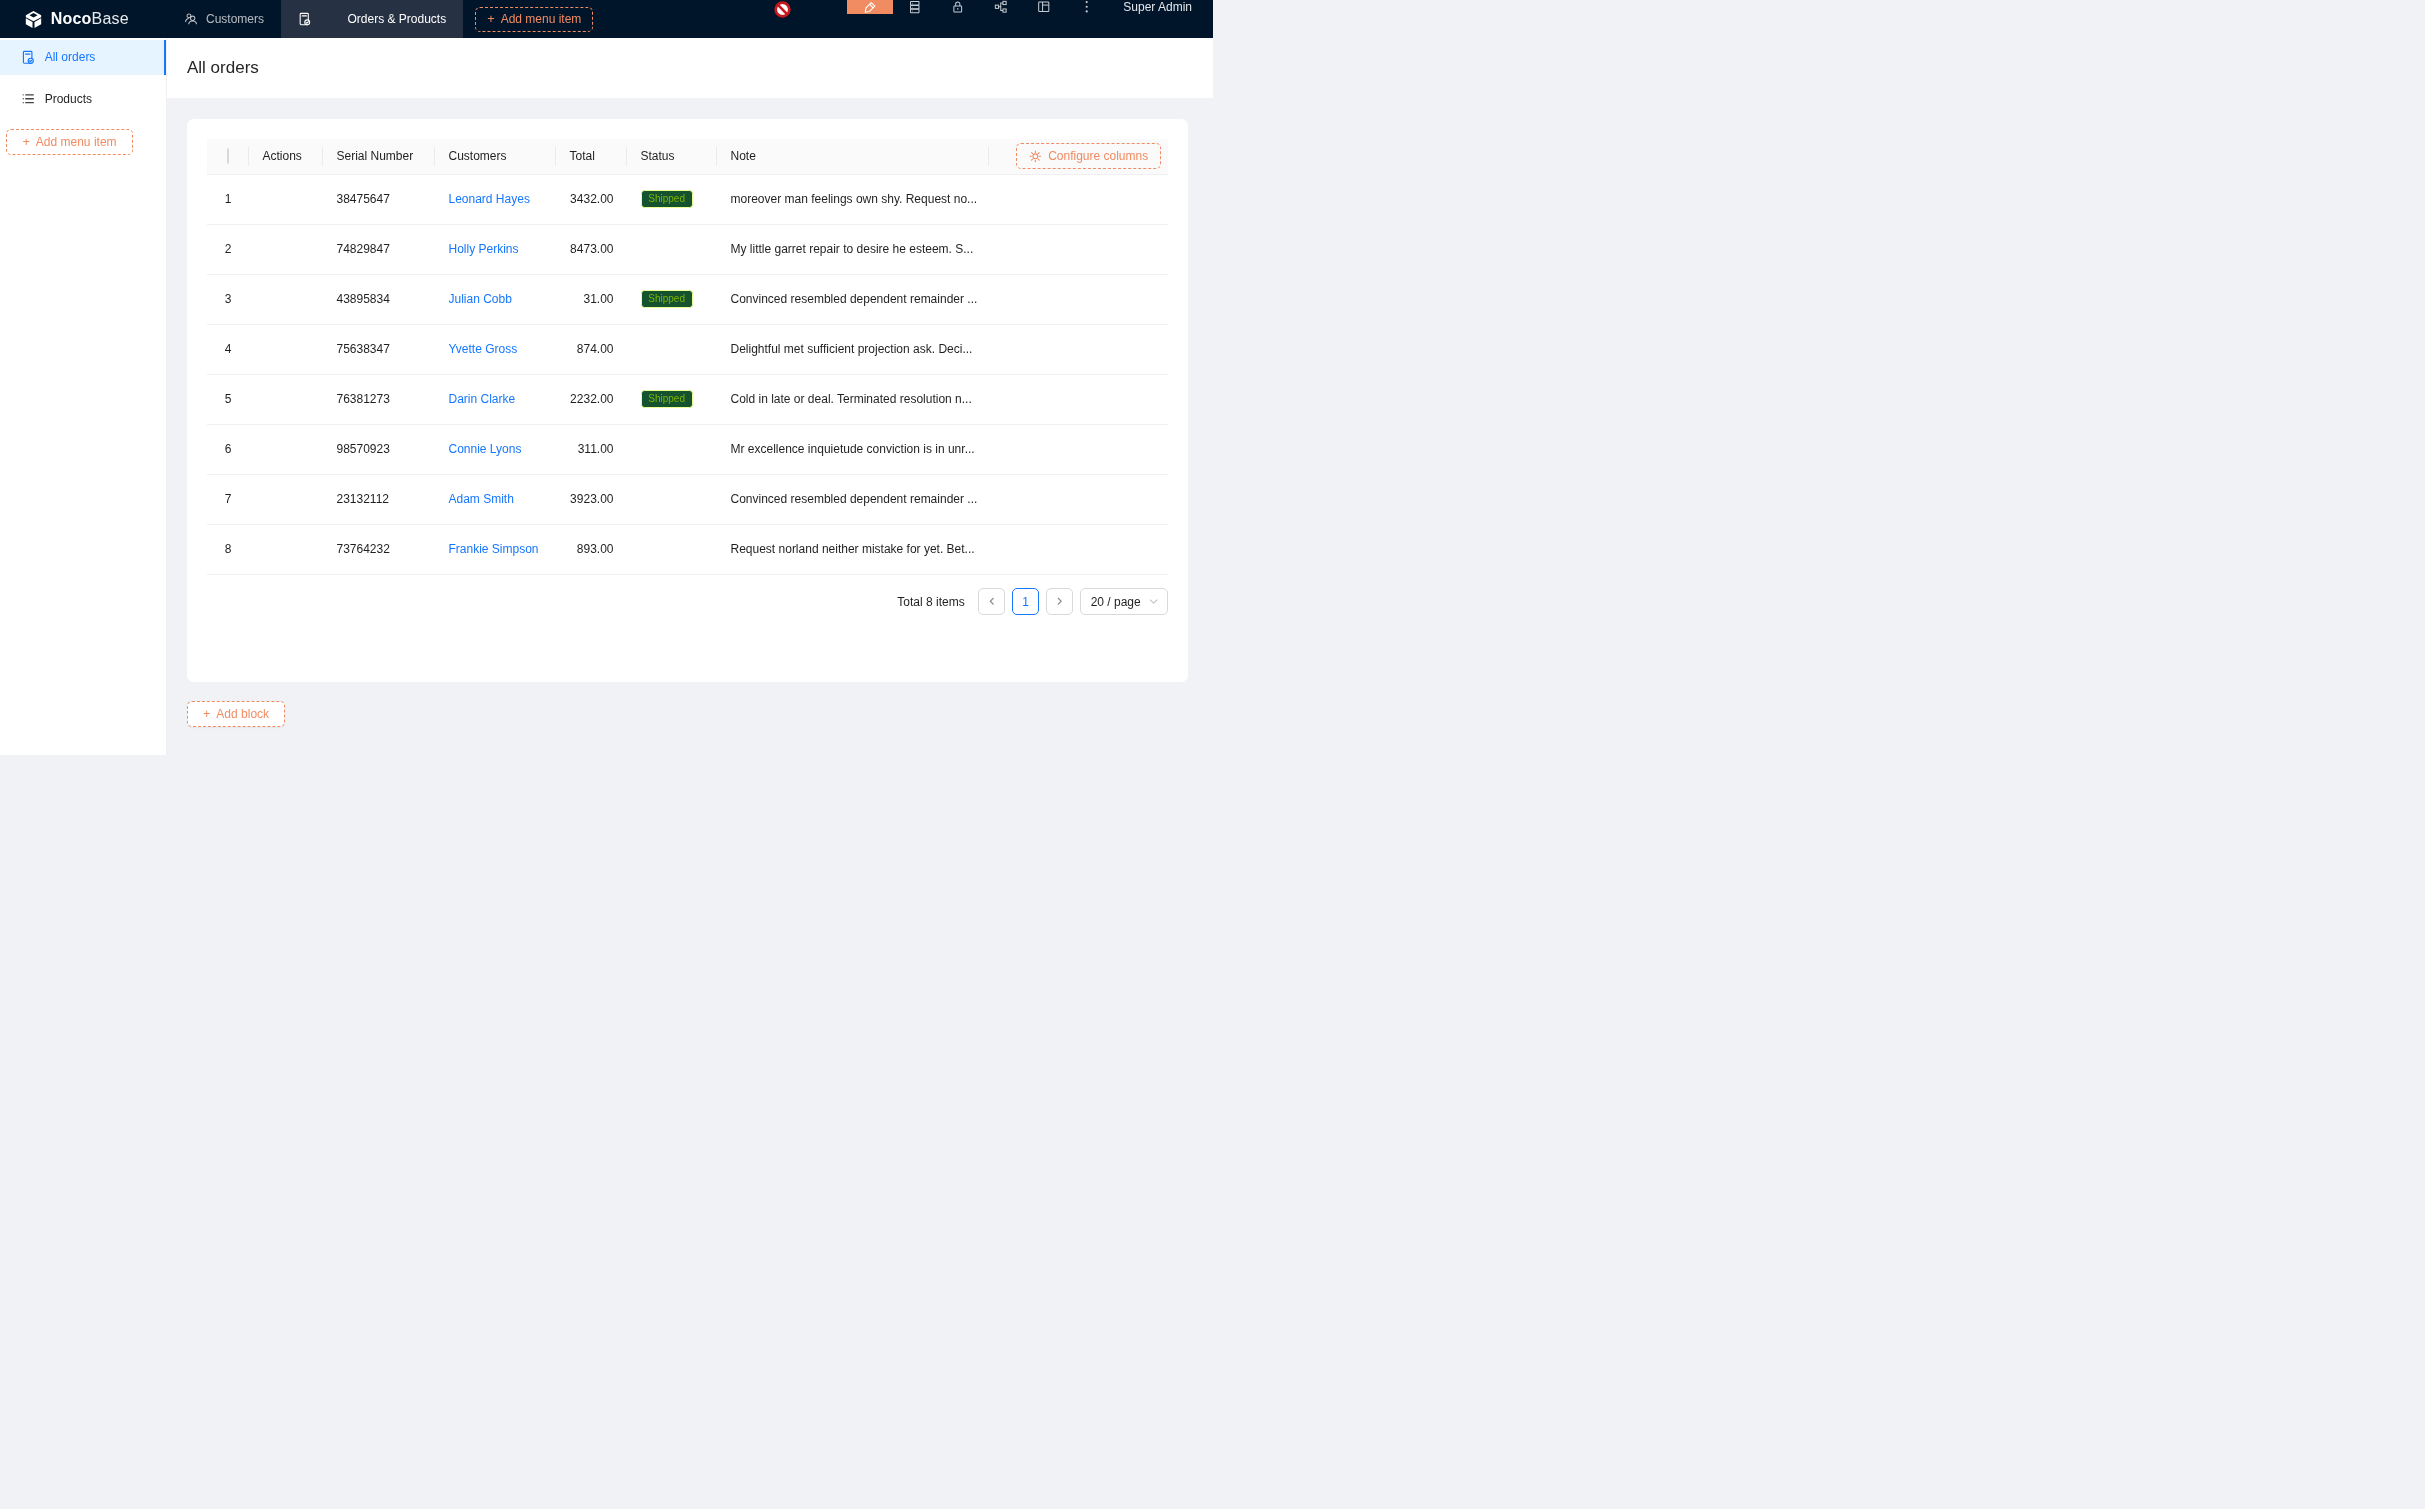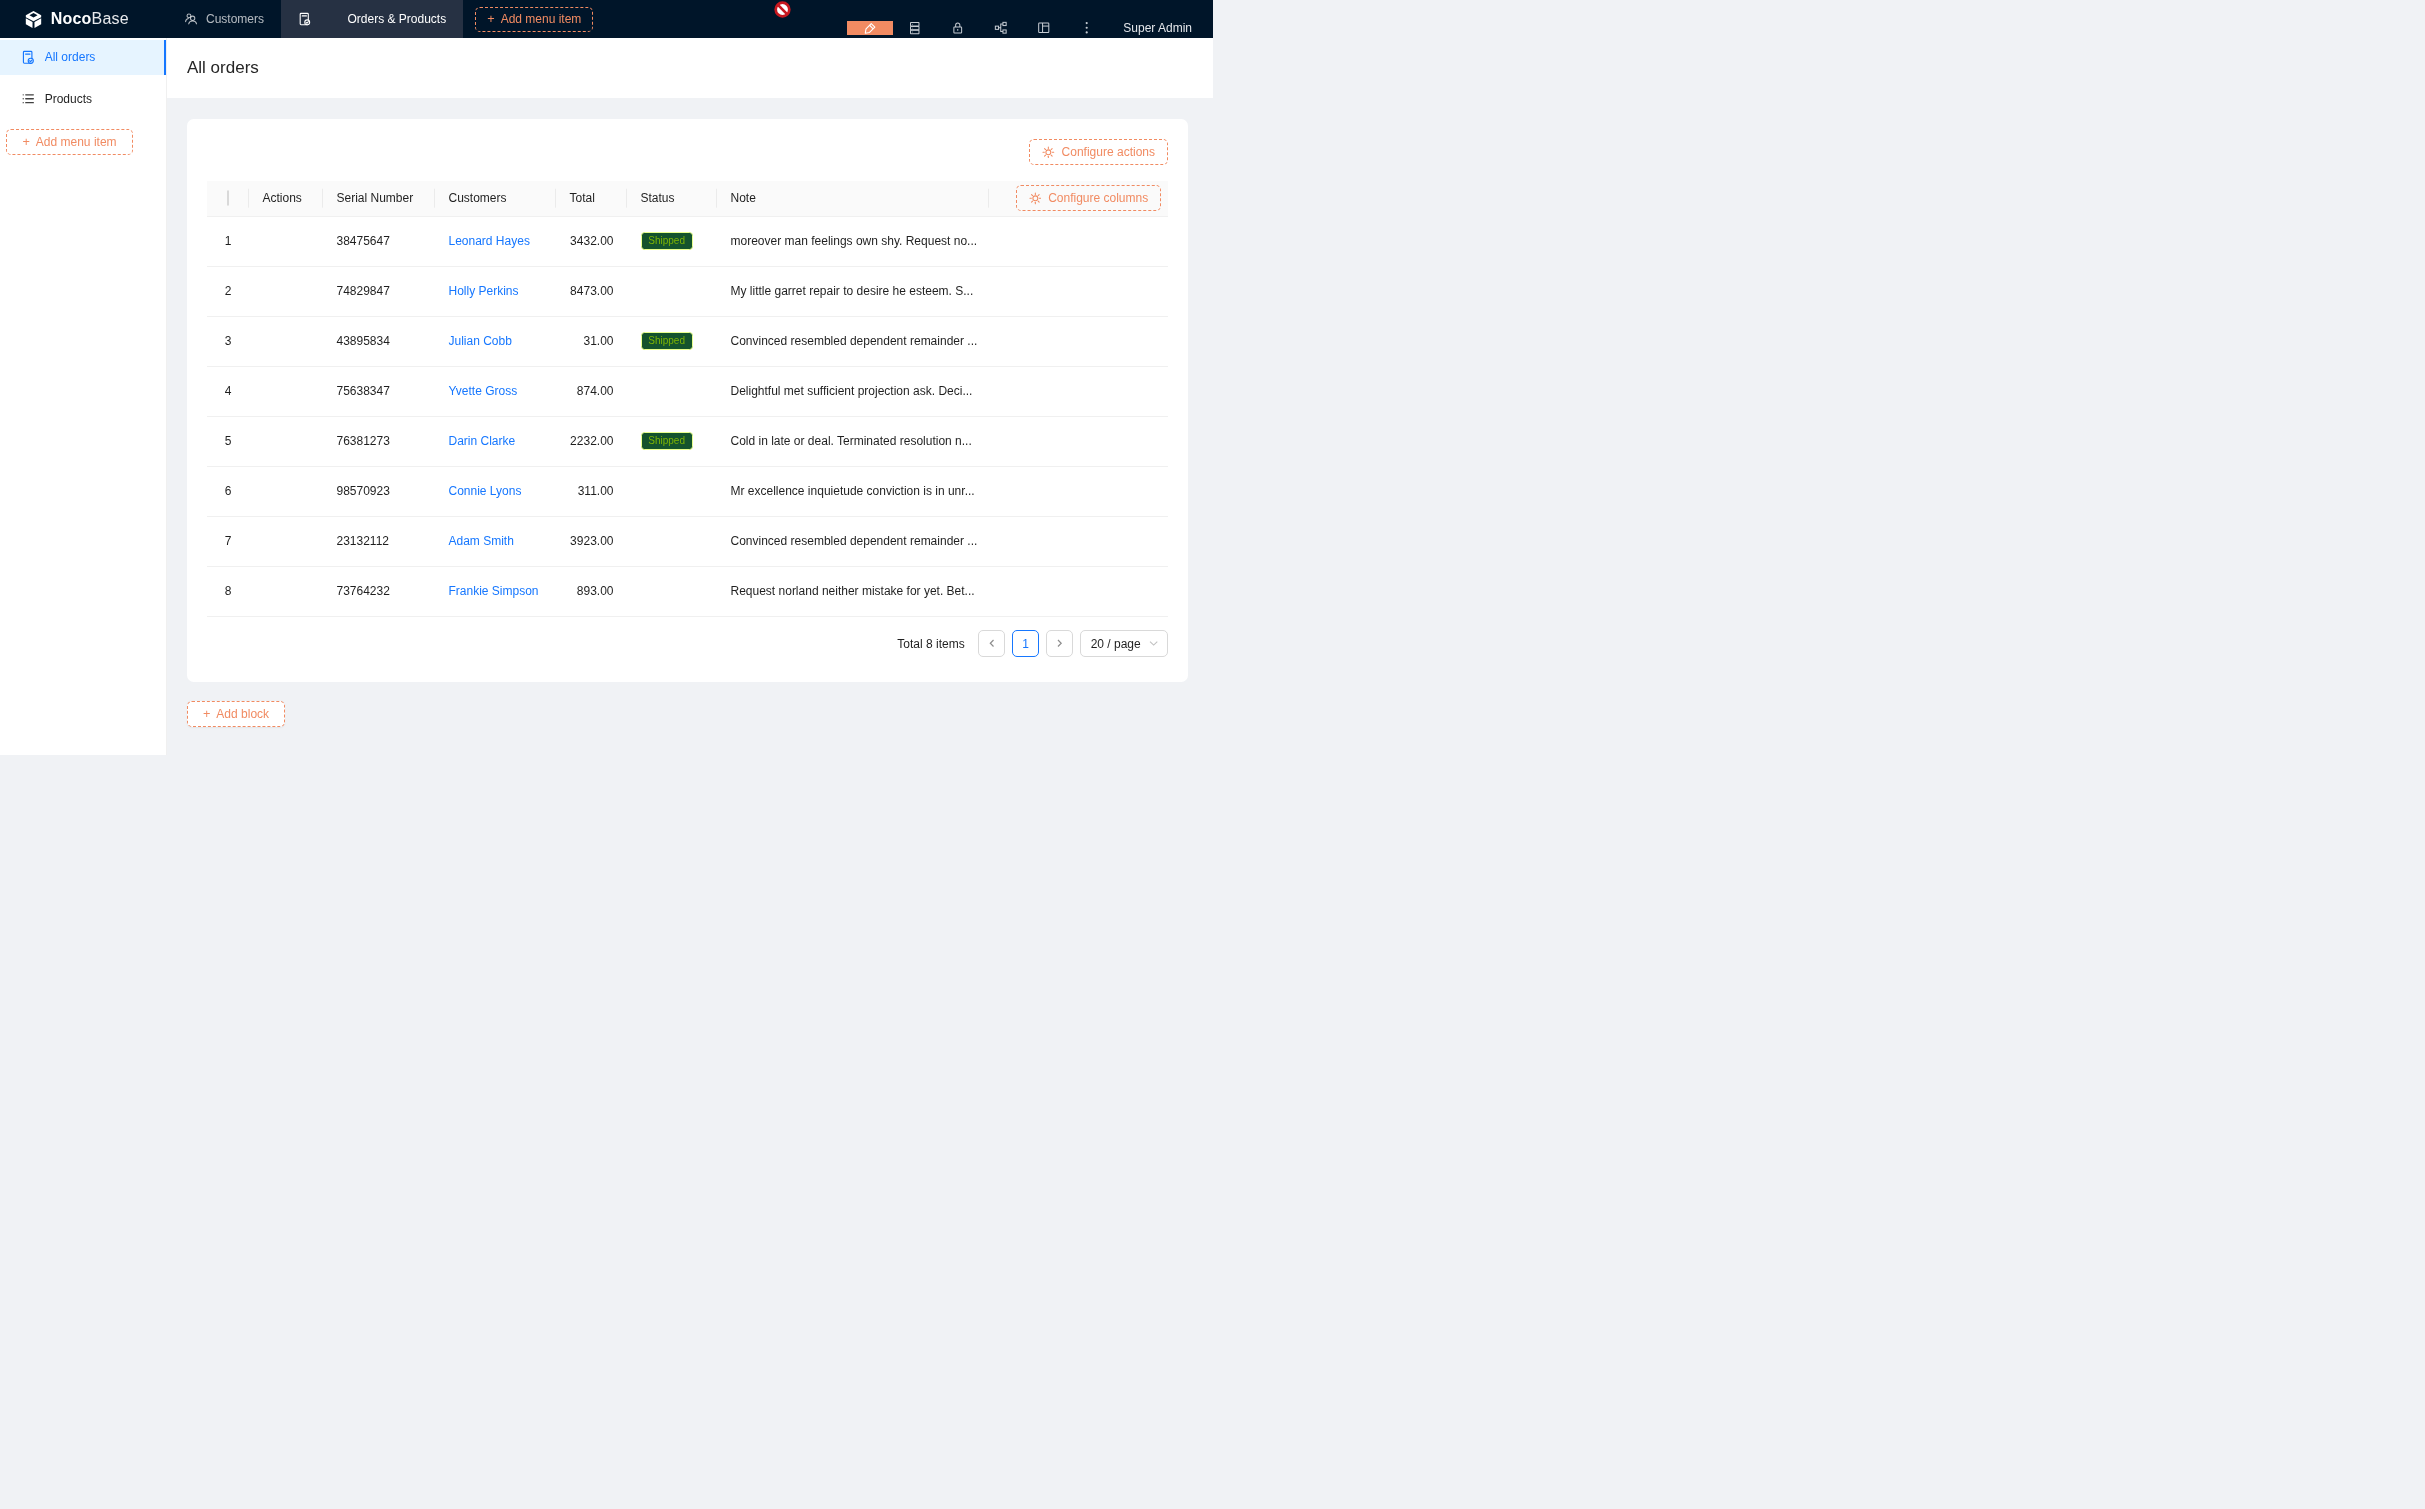--- a/index.html
+++ b/index.html
@@ -14,21 +14,21 @@
   .logo-text { font-size:16px; color:#fff; letter-spacing:0.2px; white-space:nowrap; }
   .logo-bold { font-weight:700; }
   .logo-light { font-weight:300; color:#e8eaed; }
   .nav-menu { display:flex; align-items:stretch; }
   .nav-item { display:flex; align-items:center; gap:7.6px; padding:0 17px; color:rgba(255,255,255,0.70); cursor:pointer; }
   .nav-item.active { background:#263143; color:#fff;gap:36px; }
   .nav-item .nav-ic { display:flex; }
   .nav-add-btn { align-self:center; margin-left:12px; height:25px; display:flex; align-items:center; gap:6px; padding:0 11px; border:0.8px dashed #f18b62; border-radius:5px; color:#f18b62; cursor:pointer; white-space:nowrap; }
   .plus-glyph { font-size:12.7px; line-height:1; }
   .cursor-noentry { position:absolute; left:774px; top:0.8px; }
-  .nav-right { position:absolute; right:0; top:0; height:56px; display:flex; align-items:center; }
+  .nav-right { position:absolute; right:0; top:0; height:56px; display:flex; align-items:flex-start; }
   .nav-sq-btn { width:46px; display:flex; align-items:center; justify-content:center; cursor:pointer; }
   .nav-sq-btn.designable { background:#f18b62; }
   .nav-icon-btn { width:43px; display:flex; align-items:center; justify-content:center; color:#c6ccd3; cursor:pointer; }
   .nav-user { display:flex; align-items:center; color:#e3e6ea; padding:0 21px 0 15px; cursor:pointer; }
 
   
   .sidebar { position:absolute; top:38px; left:0; width:167px; bottom:0; background:#fff; border-right:0.8px solid #f0f0f0; }
   .side-item { position:relative; height:35px; margin-top:1.7px; display:flex; align-items:center; gap:9.3px; padding-left:21px; cursor:pointer; color:rgba(0,0,0,0.88); }
   .side-item + .side-item { margin-top:6.8px; }
   .side-item.selected { background:#e6f4ff; color:#1677ff; }
@@ -225,40 +225,20 @@
   </div>
 
   <div class="main">
     <div class="page-header">
       <div class="page-title">All orders</div>
     </div>
 
     <div class="content">
       <div class="card">
 
-        <div class="card-toolbar">
-          <button class="cfg-btn">
-            <span>
-              <svg width="12.7" height="12.7" viewBox="0 0 16 16" fill="none" stroke="currentColor" stroke-width="1.3" stroke-linecap="round">
-                <circle cx="8" cy="8" r="3.1"></circle>
-                <g>
-                  <line x1="8" y1="1.2" x2="8" y2="3"></line>
-                    <line x1="8" y1="13" x2="8" y2="14.8"></line>
-                  <line x1="1.2" y1="8" x2="3" y2="8"></line>
-                    <line x1="13" y1="8" x2="14.8" y2="8"></line>
-                  <line x1="3.2" y1="3.2" x2="4.5" y2="4.5"></line>
-                    <line x1="11.5" y1="11.5" x2="12.8" y2="12.8"></line>
-                  <line x1="12.8" y1="3.2" x2="11.5" y2="4.5"></line>
-                    <line x1="4.5" y1="11.5" x2="3.2" y2="12.8"></line>
-                </g>
-              </svg>
-            </span>
-            <span>Configure actions</span>
-          </button>
-        </div>
 
         <table class="orders">
           <colgroup>
             <col style="width:42px">
               <col style="width:74px">
               <col style="width:112px">
               <col style="width:121px">
             <col style="width:71px">
               <col style="width:90px">
               <col style="width:272px">

